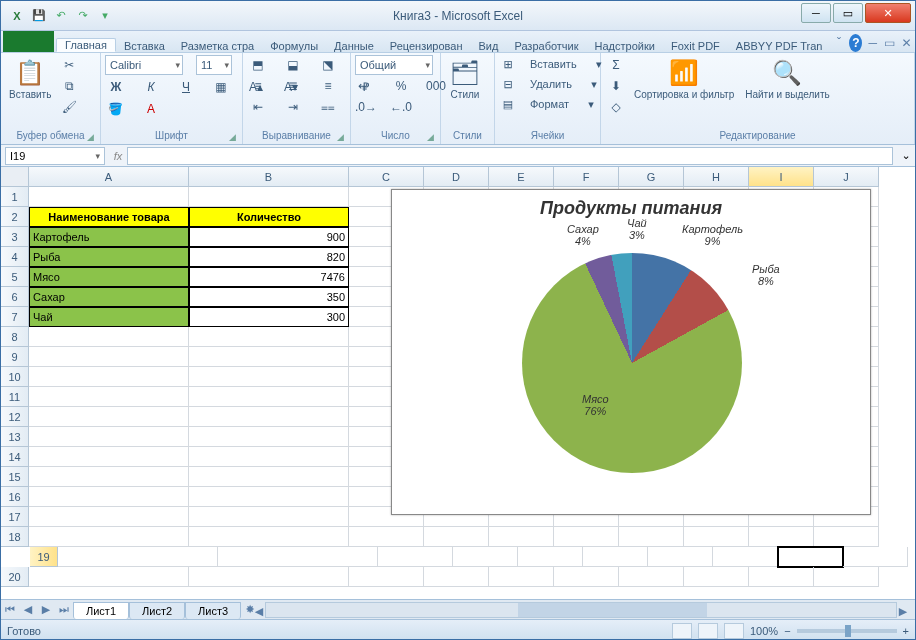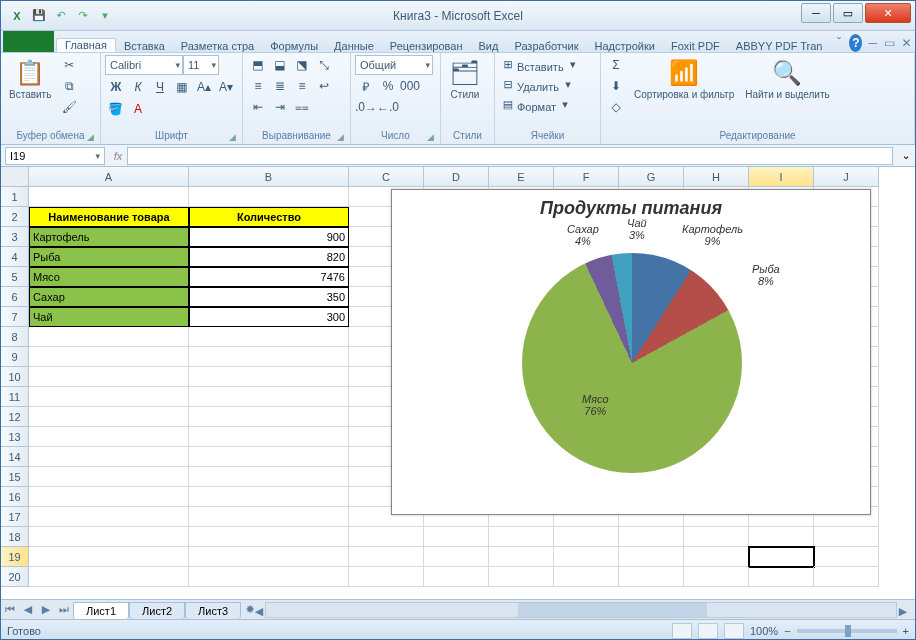--- a/index.html
+++ b/index.html
@@ -25,42 +25,42 @@
 
 .ribbon { height:92px; background:linear-gradient(#f4f9fe,#e5eef8); border-bottom:1px solid #a5c0da; display:flex; font-size:11px; color:#3b5b7a; }
 .group { border-right:1px solid #c3d6e9; display:flex; flex-direction:column; padding:2px 4px 1px; }
 .group-body { flex:1; display:flex; gap:3px; align-items:flex-start; }
 .group-label { text-align:center; font-size:10px; color:#5a7ea7; padding-top:1px; height:14px; position:relative; }
 .group-label .dlg { position:absolute; right:2px; bottom:1px; font-size:9px; cursor:pointer; color:#7a9; }
 .big-btn { display:flex; flex-direction:column; align-items:center; justify-content:center; padding:2px 4px; cursor:pointer; min-width:40px; }
 .big-btn .ic { width:32px; height:32px; display:flex; align-items:center; justify-content:center; font-size:24px; }
 .big-btn span.lbl { font-size:10px; text-align:center; line-height:11px; }
 .col { display:flex; flex-direction:column; gap:1px; }
-.row { display:flex; gap:0; align-items:flex-end; }
+.row { display:flex; gap:13px; align-items:center; }
 .mini { width:22px; height:20px; border:1px solid transparent; display:flex; align-items:center; justify-content:center; font-size:12px; cursor:pointer; }
 .combo { height:20px; border:1px solid #abc3d9; background:#fff; font-size:11px; padding:0 14px 0 4px; display:flex; align-items:center; position:relative; cursor:pointer; }
 .combo::after { content:"▾"; position:absolute; right:2px; font-size:9px; color:#666; }
 .sml { width:18px; height:18px; font-size:11px; display:flex; align-items:center; justify-content:center; cursor:pointer; }
 
 
 .formula-bar { height:22px; background:#eef3f9; border-bottom:1px solid #a5c0da; display:flex; align-items:center; font-size:11px; }
 .name-box { width:100px; height:18px; border:1px solid #abc3d9; background:#fff; margin:8px 4px; padding:0 4px; display:flex; align-items:center; justify-content:space-between; cursor:text; }
 .fx-label { width:18px; text-align:center; color:#888; font-style:italic; cursor:pointer; }
 .formula-input { flex:1; height:18px; border:1px solid #abc3d9; background:#fff; margin-right:4px; padding:0 4px; display:flex; align-items:center; cursor:text; }
 
 
 .grid-wrap { position:relative; height:432px; overflow:hidden; background:#fff; }
 .colhdr-row { height:20px; display:flex; }
 .corner { width:28px; height:20px; background:#e9eef4; border-right:1px solid #b5c6d6; border-bottom:1px solid #b5c6d6; }
 .colhdr { background:linear-gradient(#f6f9fc,#e3ecf4); border-right:1px solid #b5c6d6; border-bottom:1px solid #b5c6d6; text-align:center; font-size:11px; color:#3b5b7a; line-height:20px; cursor:pointer; }
 .colhdr.sel { background:linear-gradient(#fff3c4,#ffe28a); }
 .rows { height:412px; overflow:hidden; }
 .grow { display:flex; height:20px; }
 .rowhdr { width:28px; background:linear-gradient(90deg,#f6f9fc,#e3ecf4); border-right:1px solid #b5c6d6; border-bottom:1px solid #b5c6d6; text-align:center; font-size:11px; color:#3b5b7a; line-height:20px; cursor:pointer; }
-.rowhdr.sel { background:linear-gradient(90deg,#fff3c4,#ffe28a); }
+.rowhdr.sel { background:linear-gradient(90deg,#fff3c4,#ffe28a);margin-left:29px; }
 .cell { border-right:1px solid #d4d9df; border-bottom:1px solid #d4d9df; font-size:11px; padding:0 3px; line-height:19px; overflow:hidden; white-space:nowrap; cursor:cell; }
 .cell.hdr-yellow { background:#ffff00; font-weight:bold; text-align:center; border:1px solid #000; }
 .cell.green { background:#8bc34a; border:1px solid #000; }
 .cell.valcell { text-align:right; border:1px solid #000;padding-left:20px; }
 .cell.active { outline:2px solid #000; outline-offset:-1px; background:#fff; }
 
 
 .wA { width:160px; } .wB { width:160px; } .wC { width:75px; } .wD { width:65px; } .wE { width:65px; }
 .wF { width:65px; } .wG { width:65px; } .wH { width:65px; } .wI { width:65px; } .wJ { width:65px; }
 

